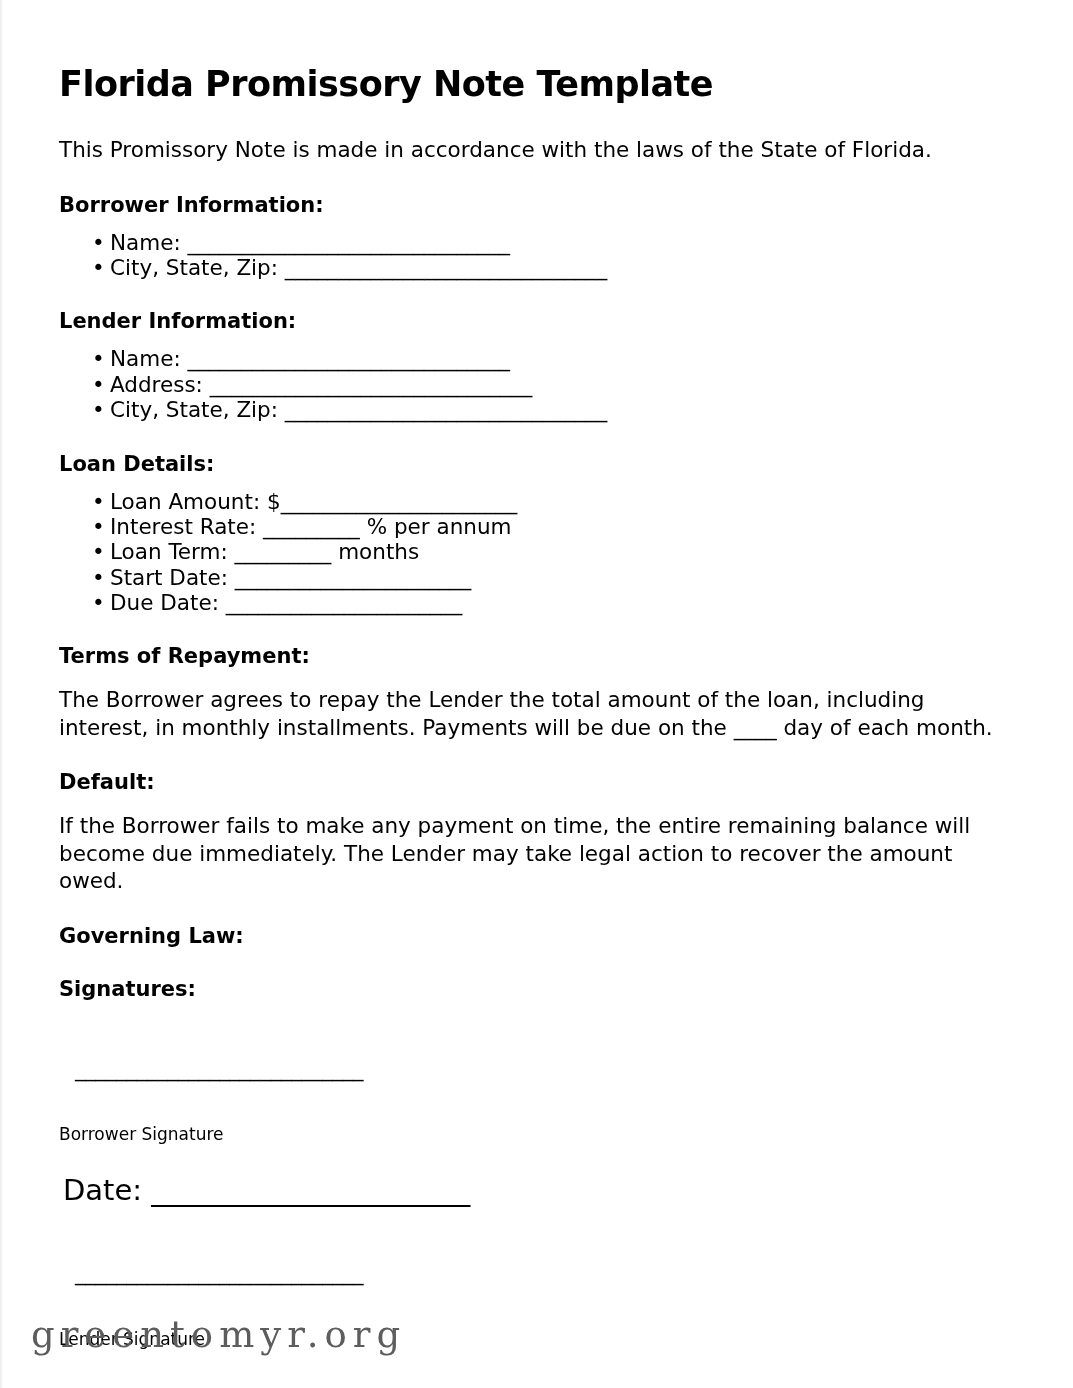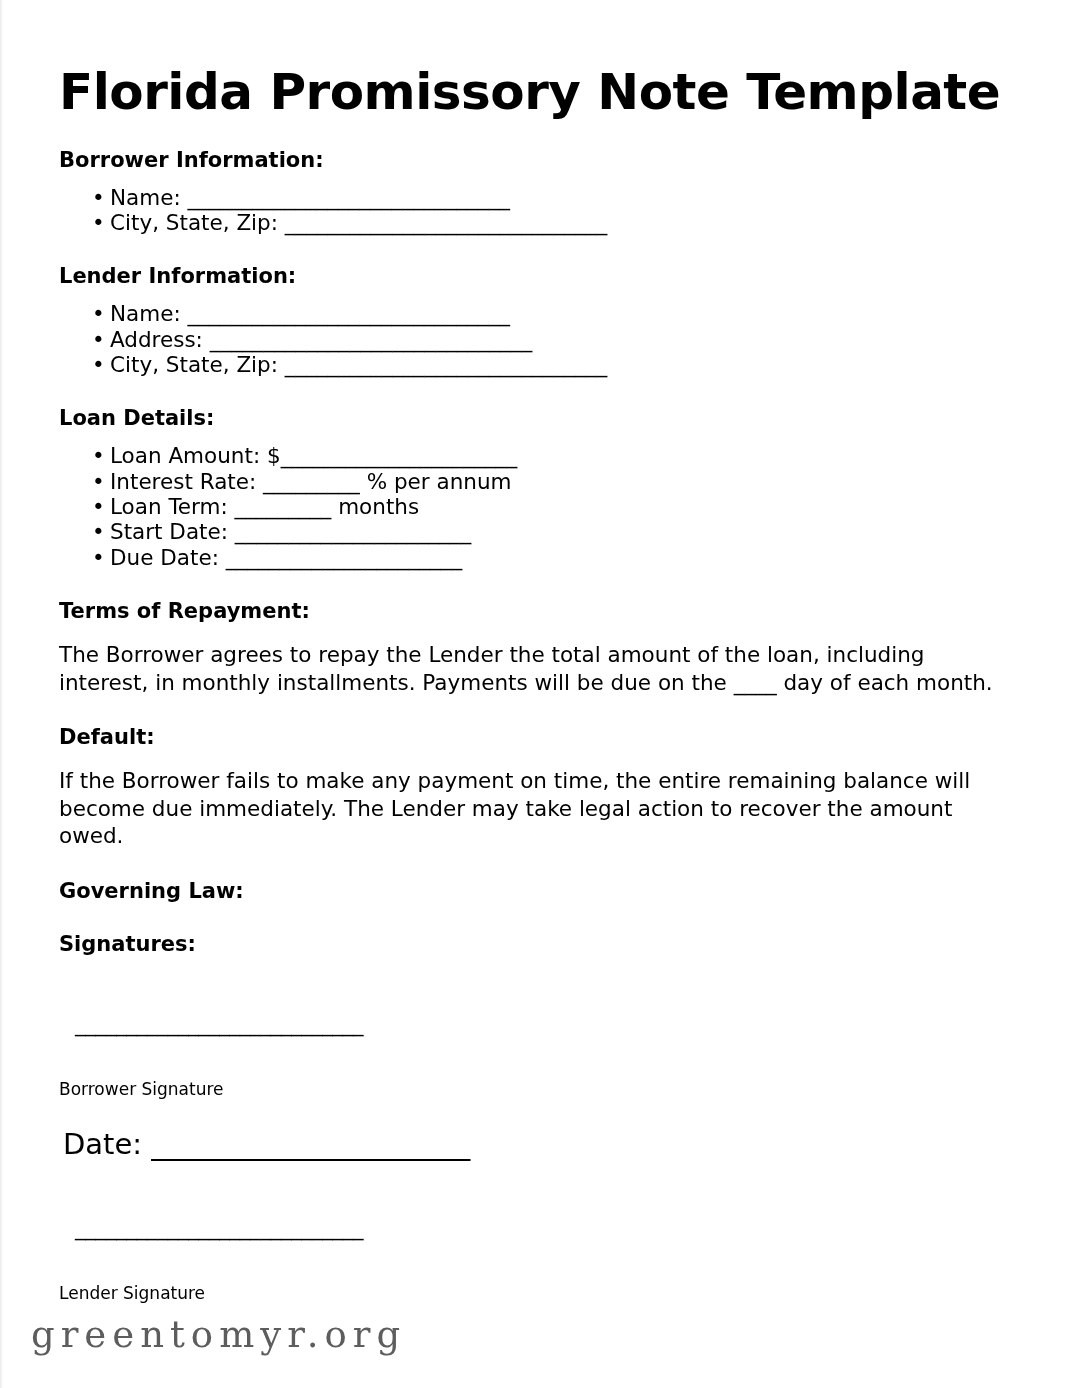--- a/index.html
+++ b/index.html
@@ -30,21 +30,21 @@
   }
 
   .sheet {
     position: absolute;
     left: 59px;
     top: 0;
     width: 948px;
   }
 
   .doc-title {
-    font-size: 50px;
+    font-size: 35px;
     font-weight: bold;
     line-height: 1.05;
     letter-spacing: -0.5px;
     margin: 0;
     padding-top: 66px;
   }
 
   .intro {
     font-size: 21.5px;
     line-height: 1.35;
@@ -128,20 +128,21 @@
 </style>
 </head>
 <body>
 
 <div class="page-edge"></div>
 
 <div class="sheet">
 
   <h1 class="doc-title">Florida Promissory Note Template</h1>
 
+  <p class="intro">This Promissory Note is made in accordance with the laws of the State of Florida.</p>
 
   <h2 class="section-heading">Borrower Information:</h2>
   <ul class="field-list">
     <li>Name: ______________________________</li>
     <li>City, State, Zip: ______________________________</li>
   </ul>
 
   <h2 class="section-heading">Lender Information:</h2>
   <ul class="field-list">
     <li>Name: ______________________________</li>

